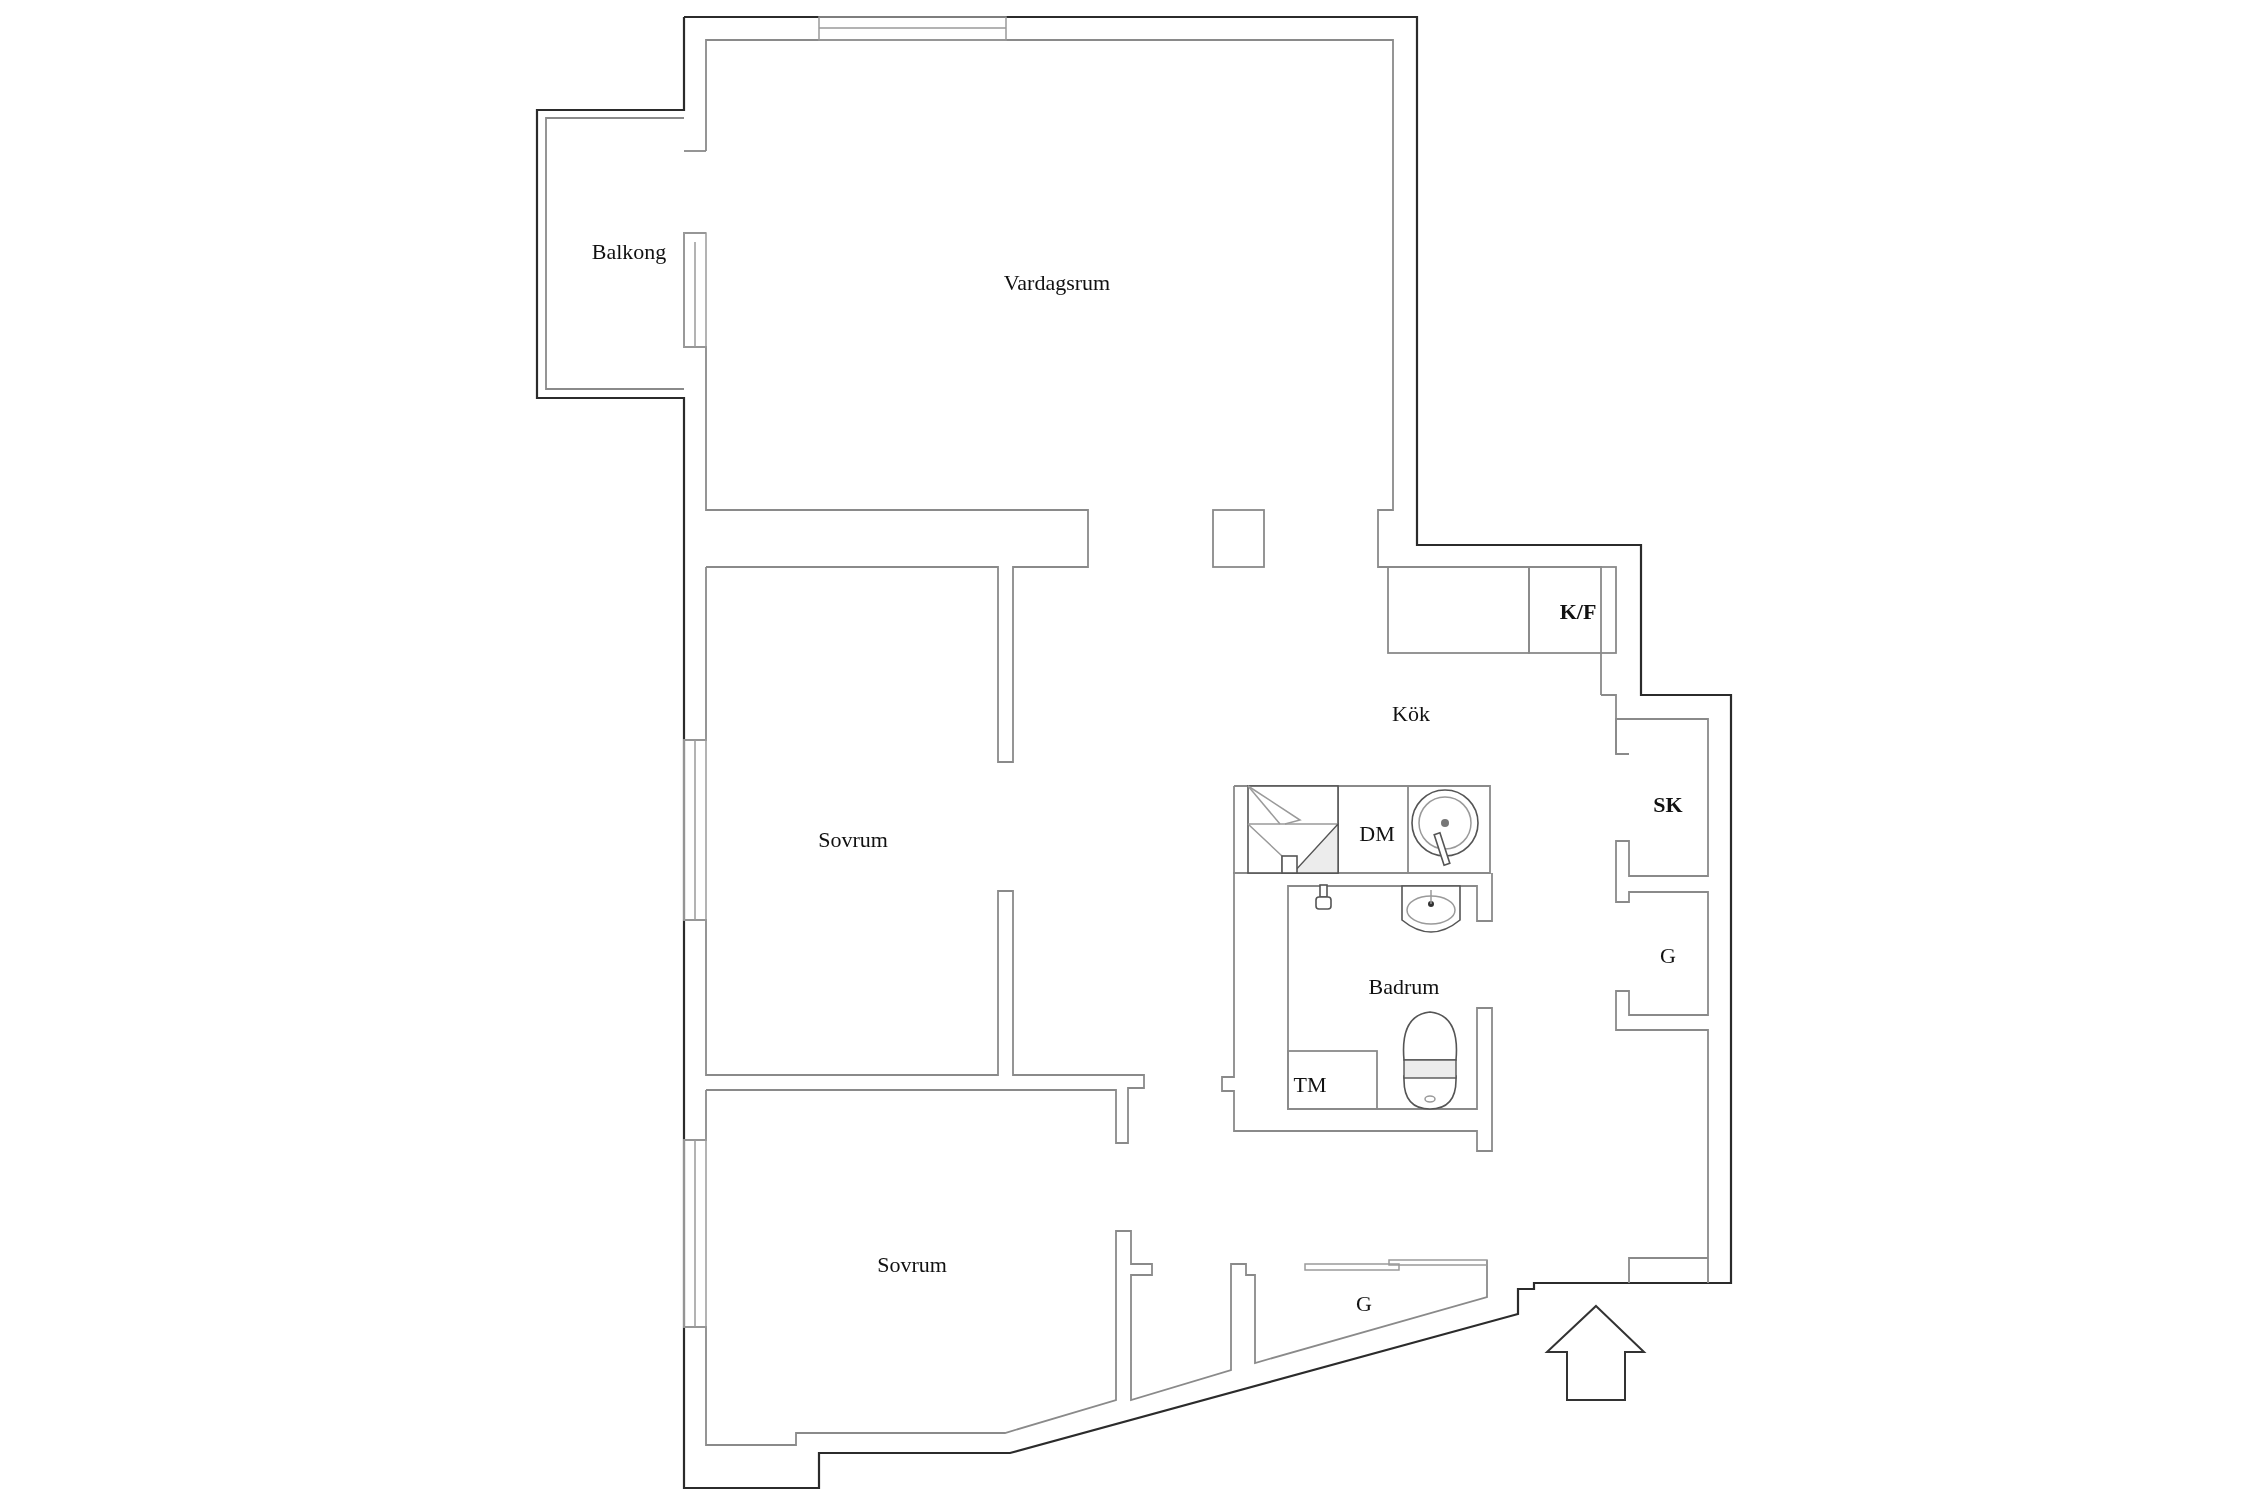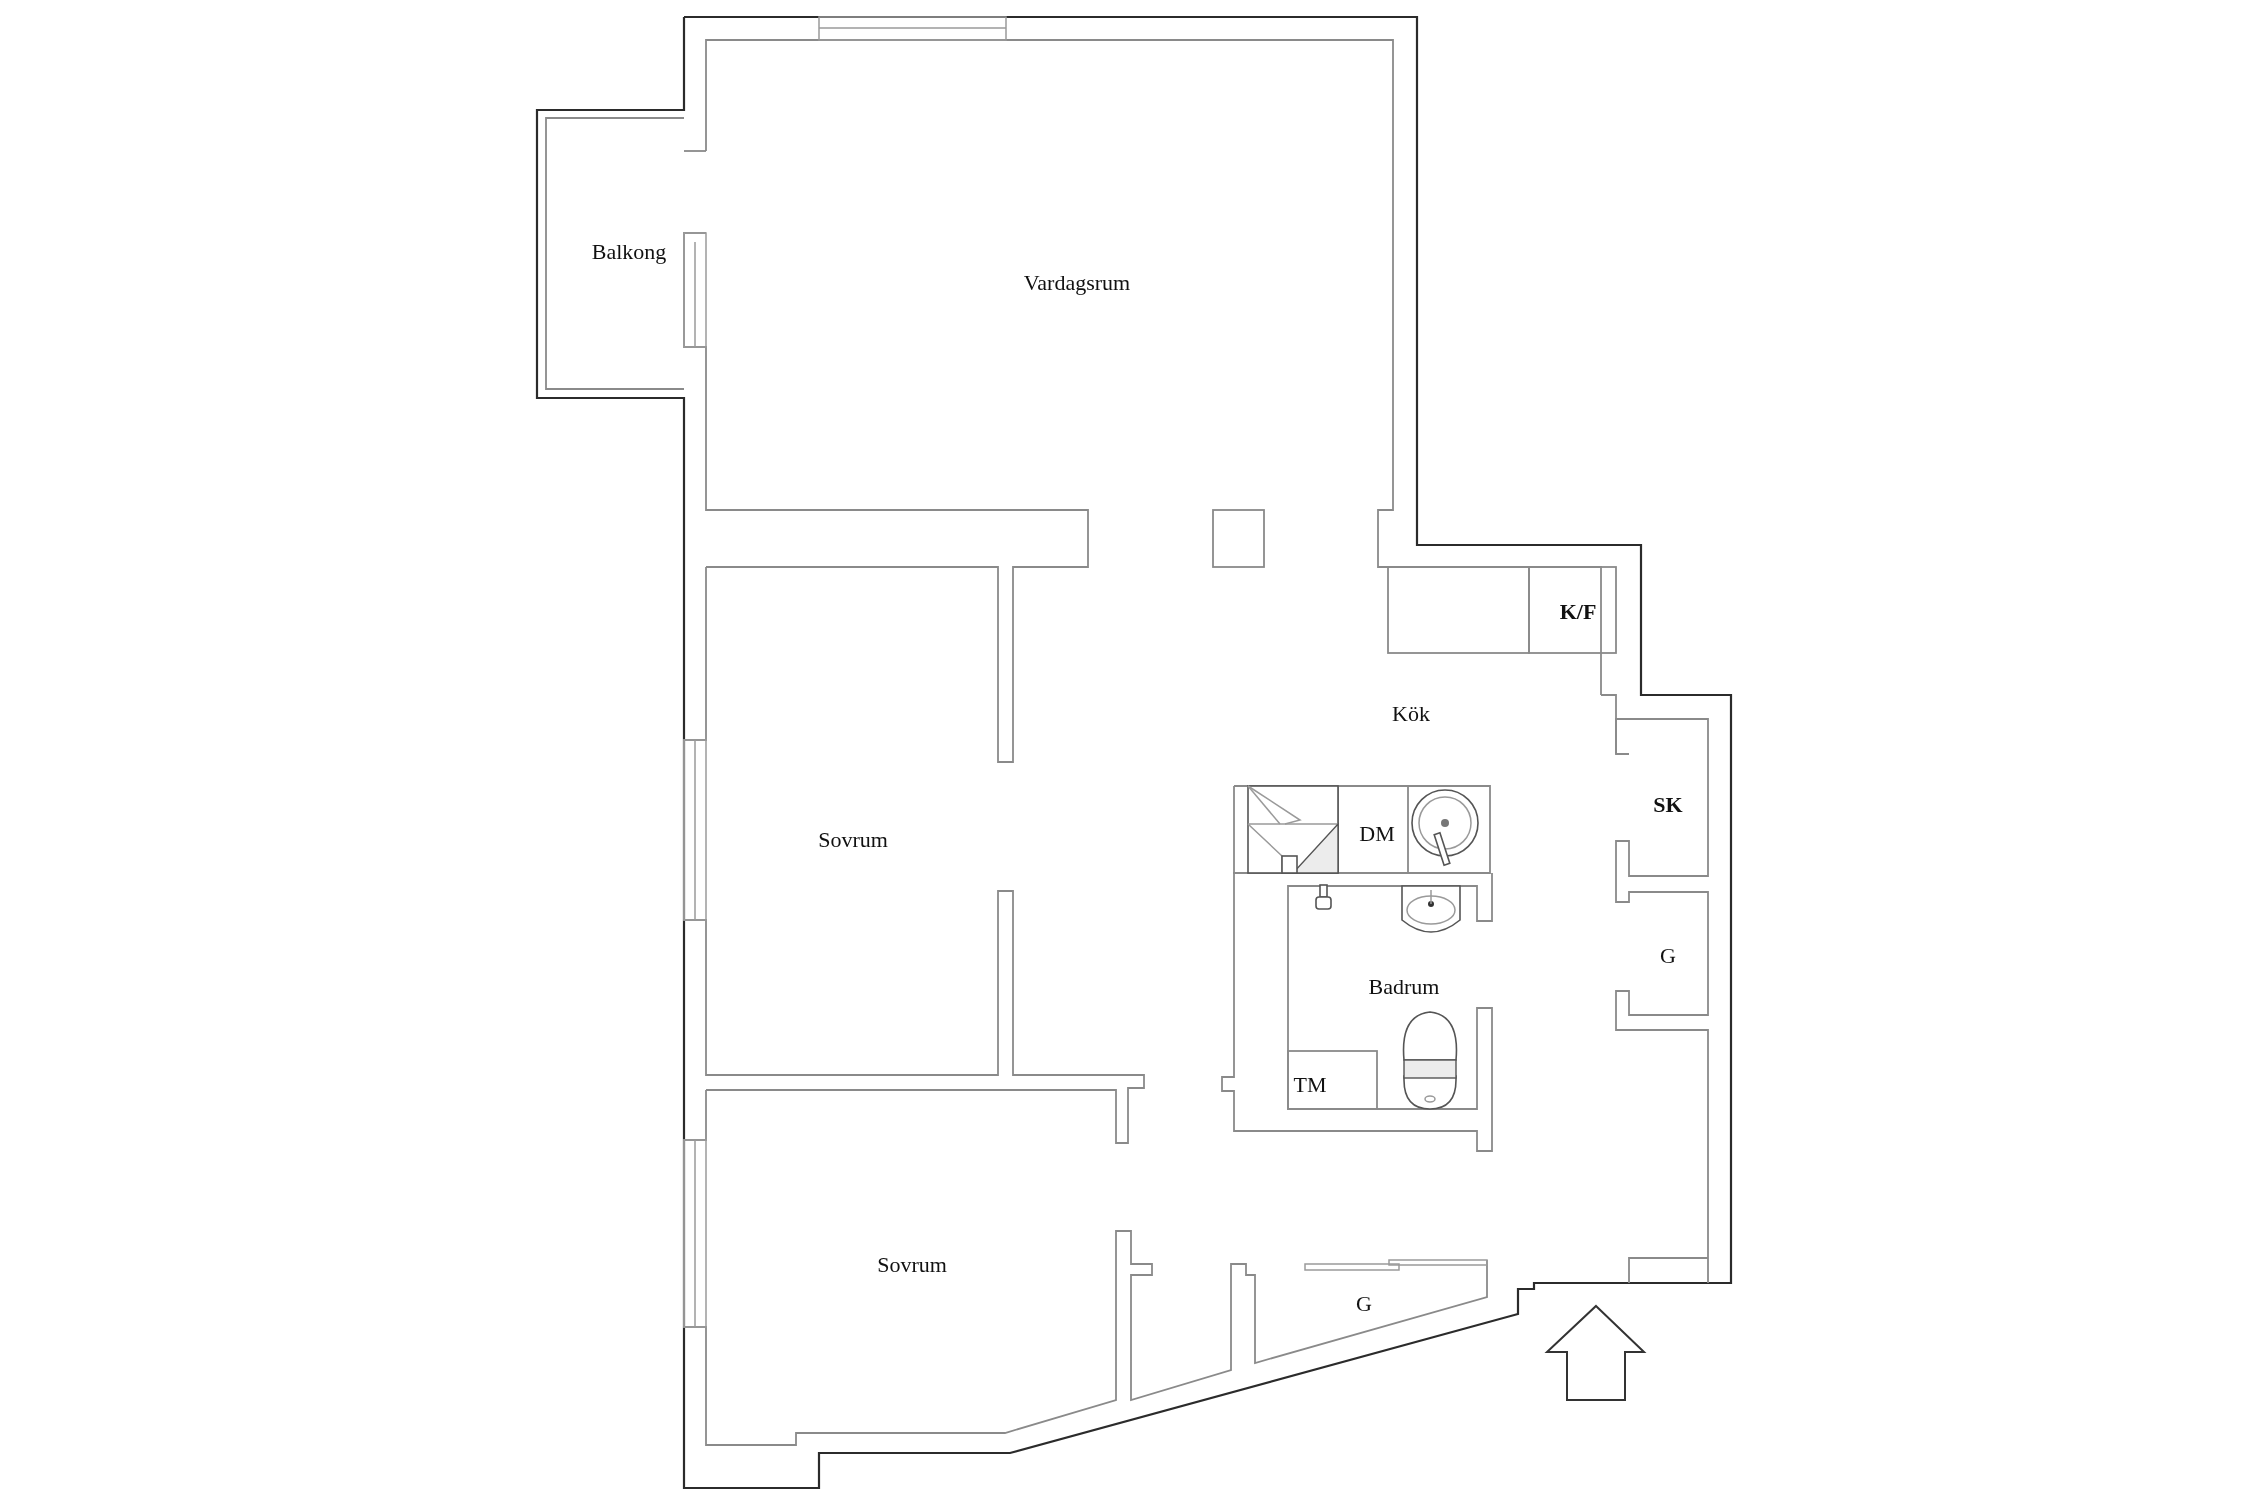--- a/index.html
+++ b/index.html
@@ -103,21 +103,21 @@
     </g>
   </g>
 
   <g>
     <polygon class="arrow" points="1596,1306 1644,1352 1625,1352 1625,1400 1567,1400 1567,1352 1547,1352"></polygon>
   </g>
 </svg>
 
 <div id="labels">
   <div class="label" style="left:609px;top:252px;margin-left:20px;">Balkong</div>
-  <div class="label" style="left:1057px;top:283px;margin-left:20px;">Vardagsrum</div>
+  <div class="label" style="left:1057px;top:283px;">Vardagsrum</div>
   <div class="label" style="left:1411px;top:714px;">Kök</div>
   <div class="label" style="left:1578px;top:612px;font-weight:bold;">K/F</div>
   <div class="label" style="left:1668px;top:805px;font-weight:bold;">SK</div>
   <div class="label" style="left:1377px;top:834px;">DM</div>
   <div class="label" style="left:1404px;top:987px;">Badrum</div>
   <div class="label" style="left:1310px;top:1085px;">TM</div>
   <div class="label" style="left:1668px;top:956px;">G</div>
   <div class="label" style="left:853px;top:840px;">Sovrum</div>
   <div class="label" style="left:912px;top:1265px;">Sovrum</div>
   <div class="label" style="left:1364px;top:1304px;">G</div>

